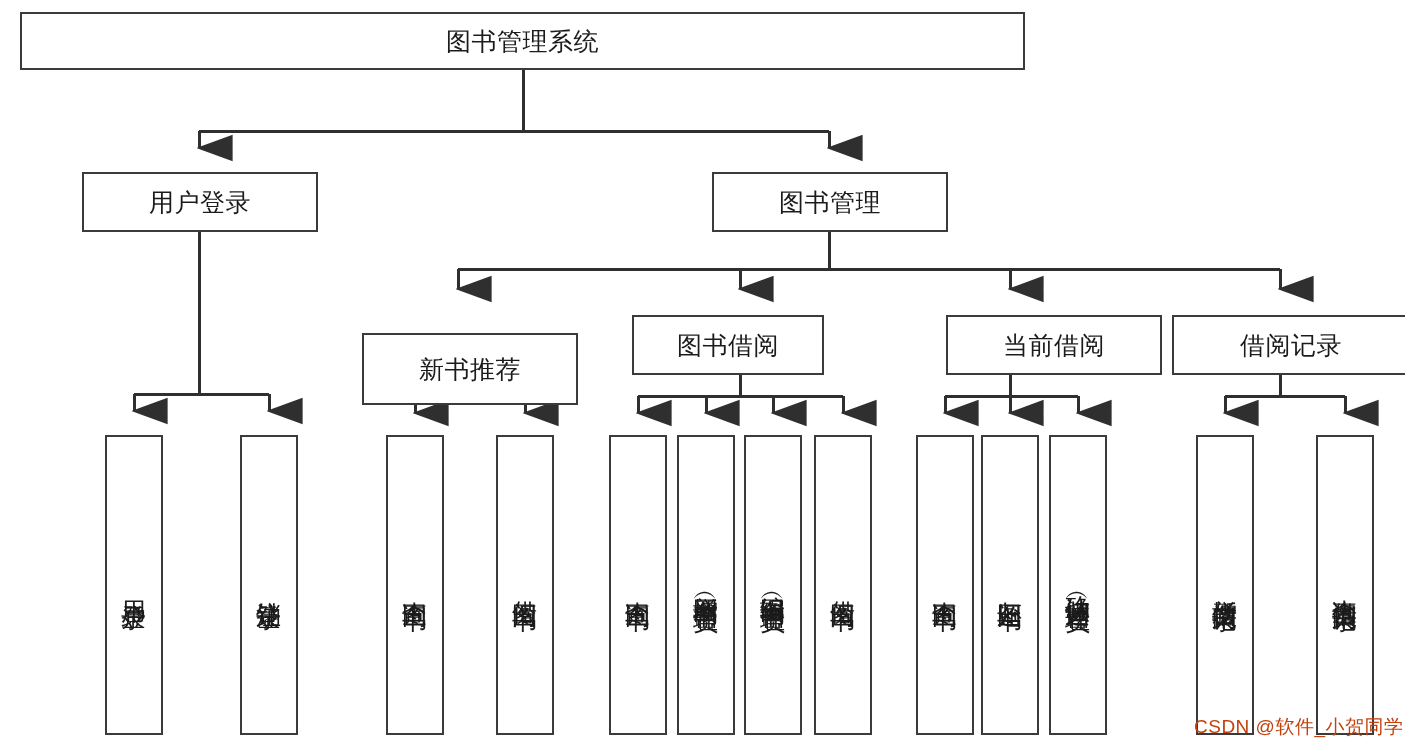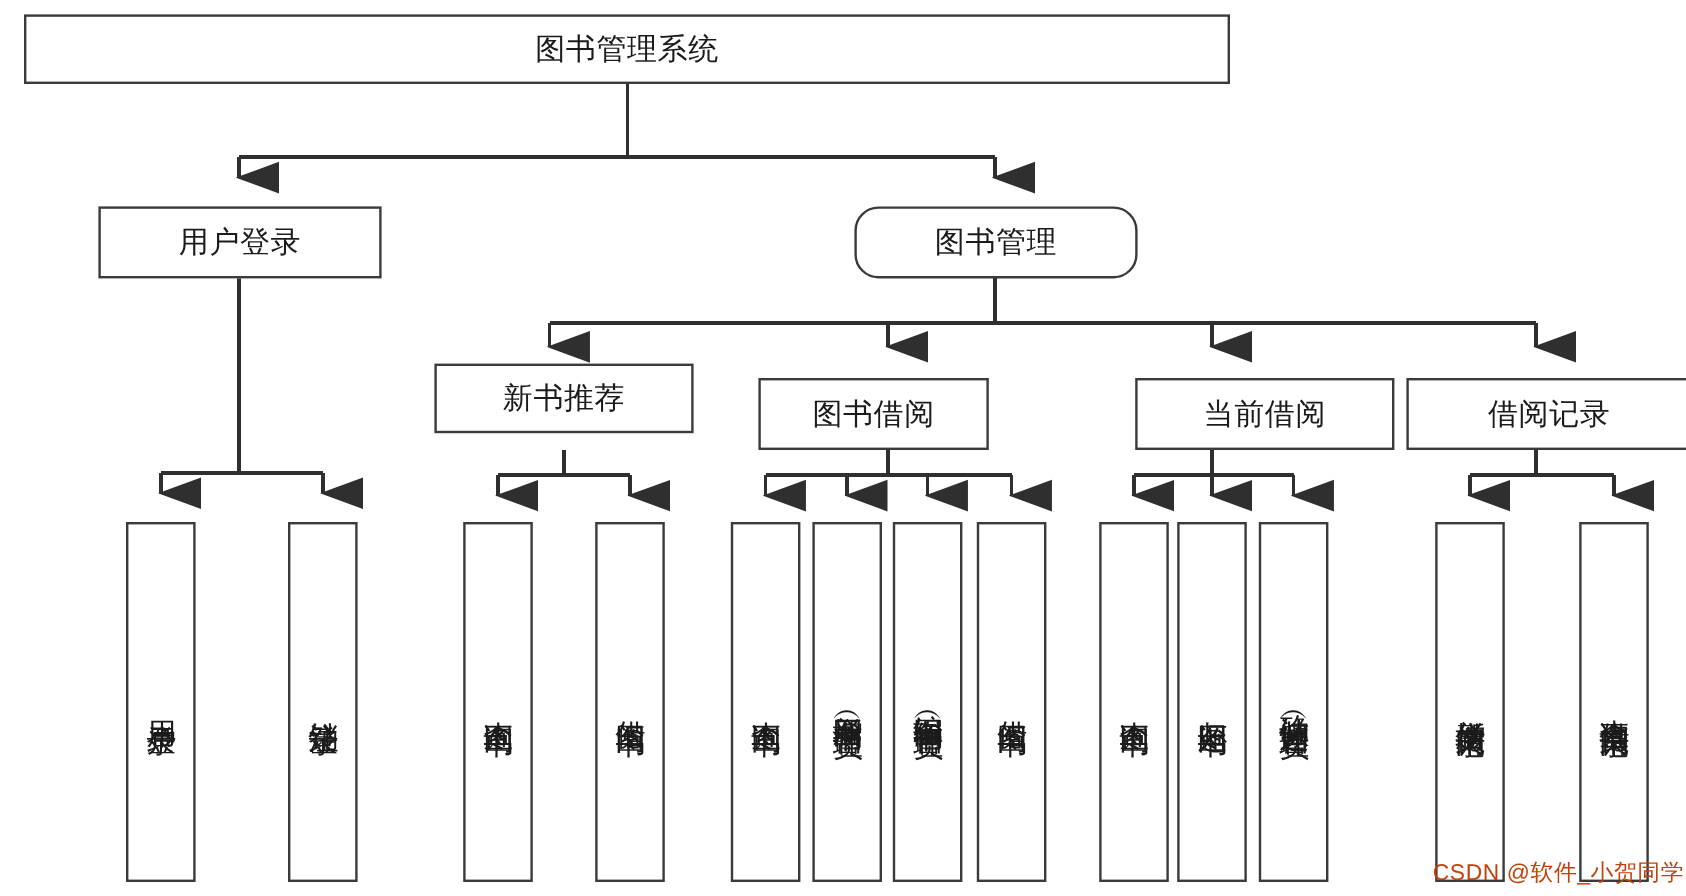--- a/index.html
+++ b/index.html
@@ -118,25 +118,25 @@
     </g>
   </svg>
 
   <div class="node horiz root" style="left:20px; top:12px; width:1005px; height:58px;">
     <span class="label">图书管理系统</span>
   </div>
 
   <div class="node horiz" style="left:82px; top:172px; width:236px; height:60px;">
     <span class="label">用户登录</span>
   </div>
-  <div class="node horiz" style="left:712px; top:172px; width:236px; height:60px;border-radius:20px;">
+  <div class="node horiz" style="left:712px; top:172px; width:236px; height:60px;">
     <span class="label">图书管理</span>
   </div>
 
-  <div class="node horiz" style="left:362px; top:303px; width:216px; height:58px;">
+  <div class="node horiz" style="left:362px; top:333px; width:216px; height:72px;">
     <span class="label">新书推荐</span>
   </div>
   <div class="node horiz" style="left:632px; top:315px; width:192px; height:60px;">
     <span class="label">图书借阅</span>
   </div>
   <div class="node horiz" style="left:946px; top:315px; width:216px; height:60px;">
     <span class="label">当前借阅</span>
   </div>
   <div class="node horiz" style="left:1172px; top:315px; width:238px; height:60px;">
     <span class="label">借阅记录</span>

